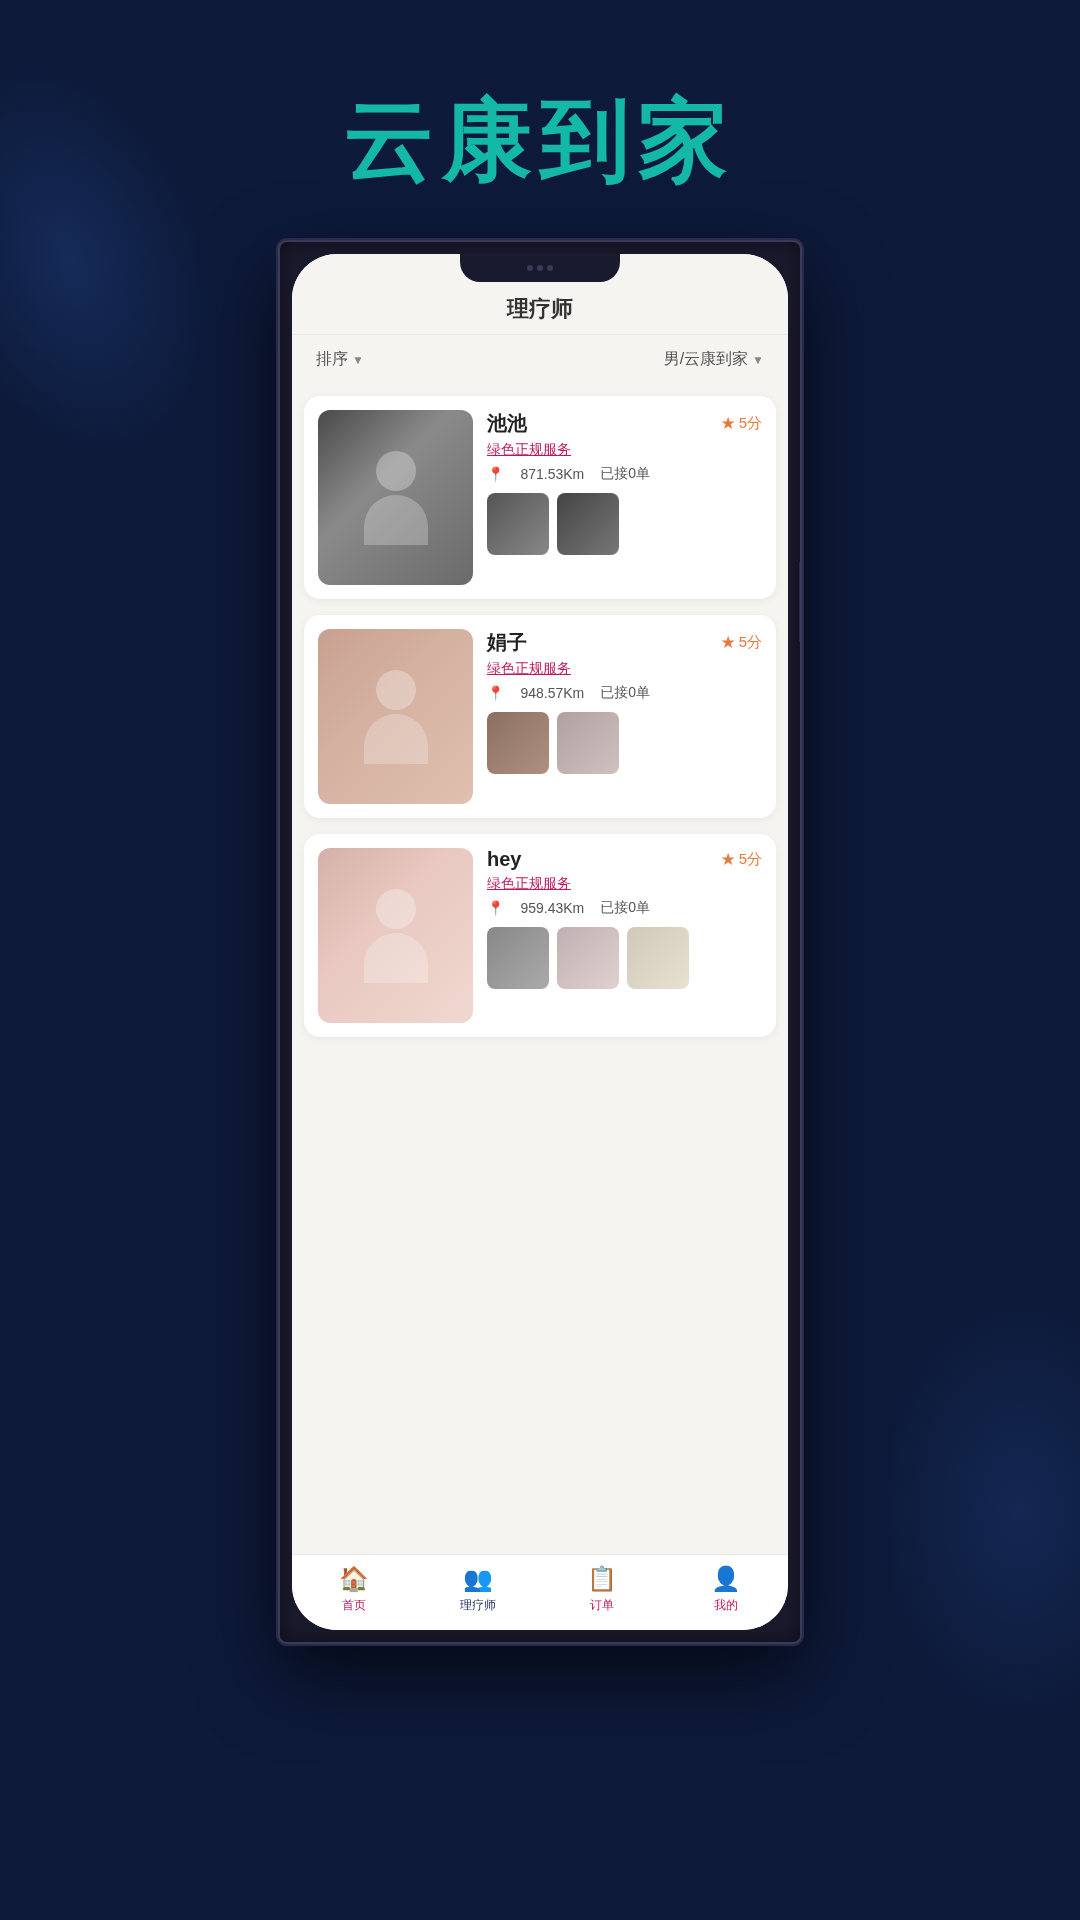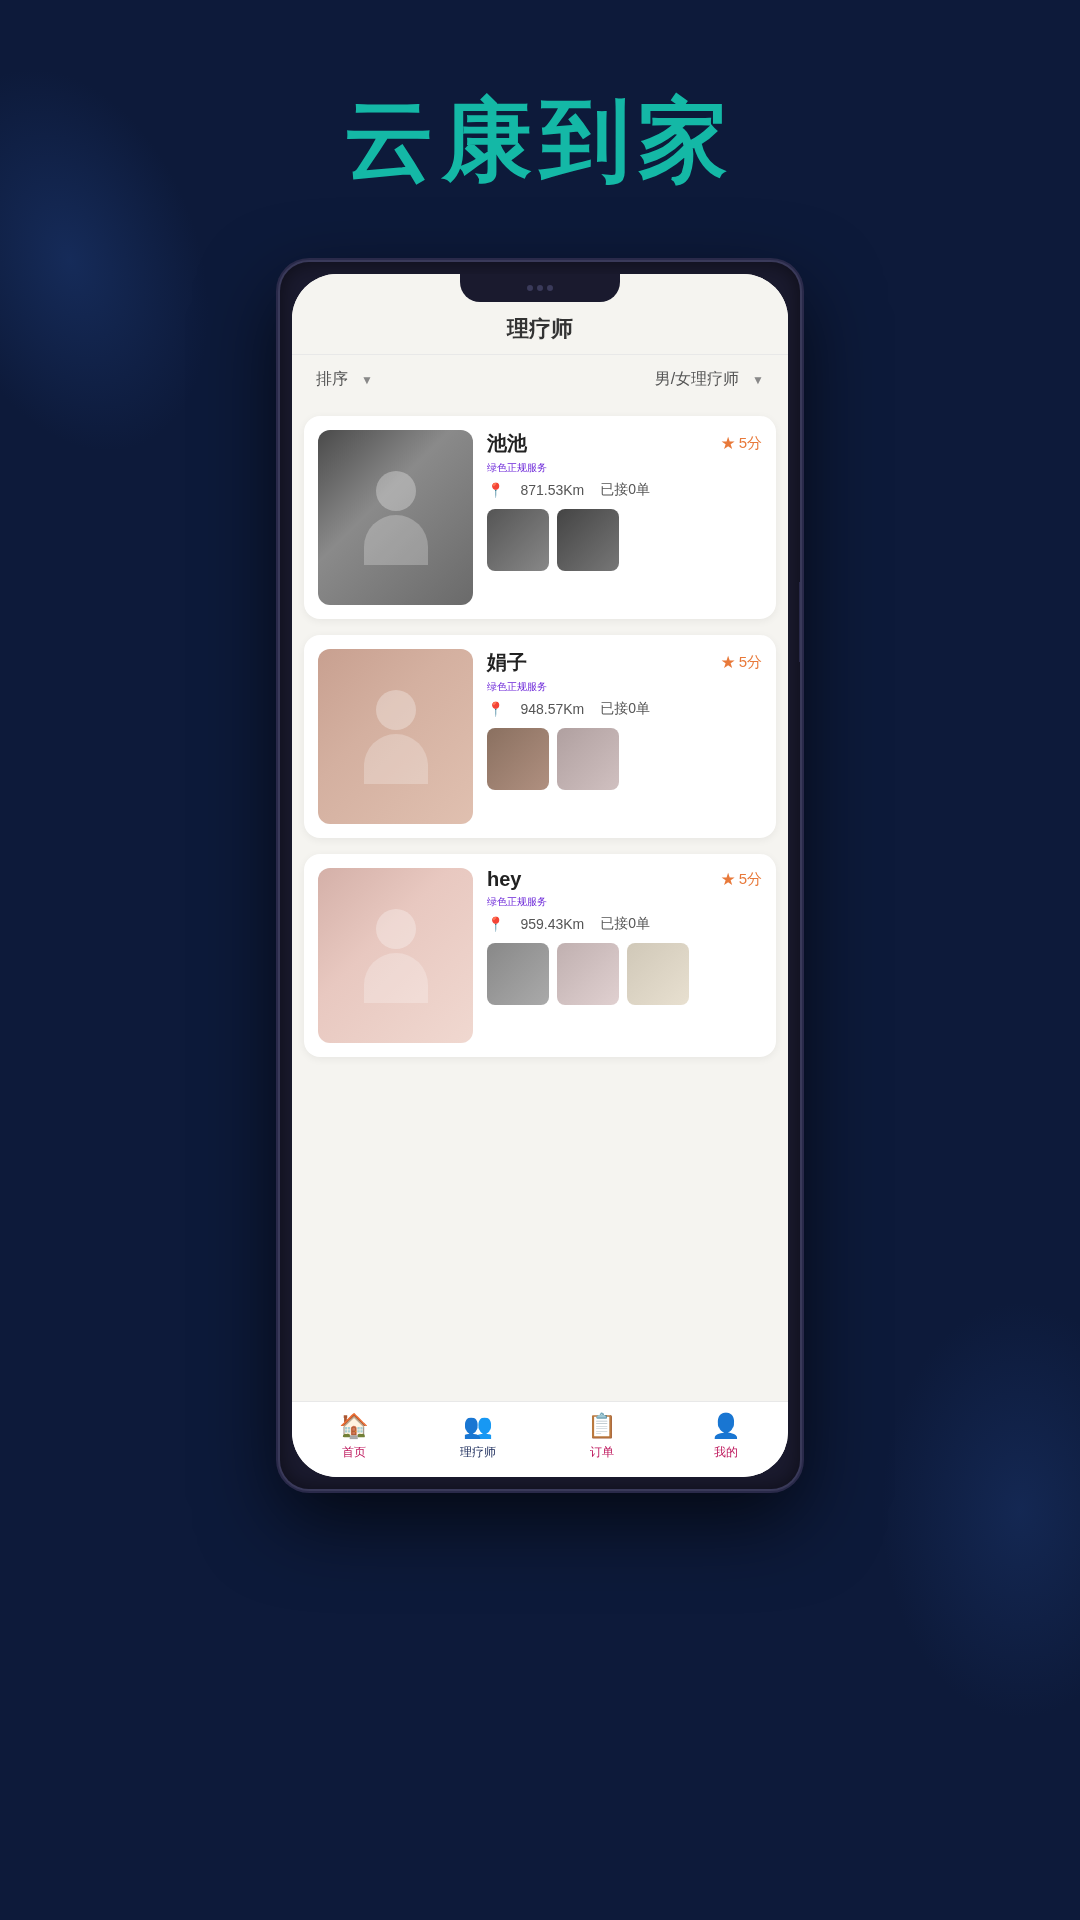--- a/index.html
+++ b/index.html
@@ -45,24 +45,24 @@
       font-weight: 700;
       color: #14b8a6;
       letter-spacing: 8px;
       text-align: center;
       z-index: 2;
     }
 
     
     .phone-frame {
       width: 520px;
-      height: 1227px;
+      height: 1400px;
       background: #1a1a2e;
-      border-radius: 29px;
-      margin-top: 60px;
+      border-radius: 7px;
+      margin-top: 40px;
       z-index: 2;
       position: relative;
       box-shadow:
         0 0 0 2px #3a3a5a,
         0 0 0 4px #2a2a4a,
         inset 0 0 20px rgba(0,0,0,0.5),
         0 30px 80px rgba(0,0,0,0.7);
       overflow: hidden;
     }
 
@@ -124,21 +124,21 @@
     .filter-bar {
       display: flex;
       justify-content: space-between;
       align-items: center;
       padding: 14px 24px;
       background: #f5f4f0;
     }
     .filter-btn {
       display: flex;
       align-items: center;
-      gap: 13px;
+      gap: 4px;
       font-size: 16px;
       color: #555;
       cursor: pointer;
     }
     .filter-chevron {
       font-size: 12px;
       color: #888;
     }
 
     
@@ -201,23 +201,24 @@
       align-items: center;
       gap: 3px;
       color: #e8793a;
       font-size: 15px;
     }
     .star-icon {
       color: #e8793a;
       font-size: 17px;
     }
     .card-service {
-      font-size: 10px;
-      color: #6d28d9;
+      font-size: 14px;
+      color: #be185d;
       margin-bottom: 6px;
+      text-decoration: underline;
     }
     .card-meta {
       display: flex;
       align-items: center;
       gap: 16px;
       font-size: 14px;
       color: #555;
       margin-bottom: 10px;
     }
     .card-photos {
@@ -335,21 +336,21 @@
     <div class="screen-header">
       <div class="screen-title">理疗师</div>
     </div>
 
     <div class="filter-bar">
       <div class="filter-btn">
         <span>排序</span>
         <span class="filter-chevron">▼</span>
       </div>
       <div class="filter-btn">
-        <span>男/女理疗师</span>
+        <span>男/云康到家</span>
         <span class="filter-chevron">▼</span>
       </div>
     </div>
 
     <div class="content-area">
 
       <div class="therapist-card">
         <div class="card-avatar avatar-male-1">
           <div class="person-silhouette">
             <div class="person-head"></div>

